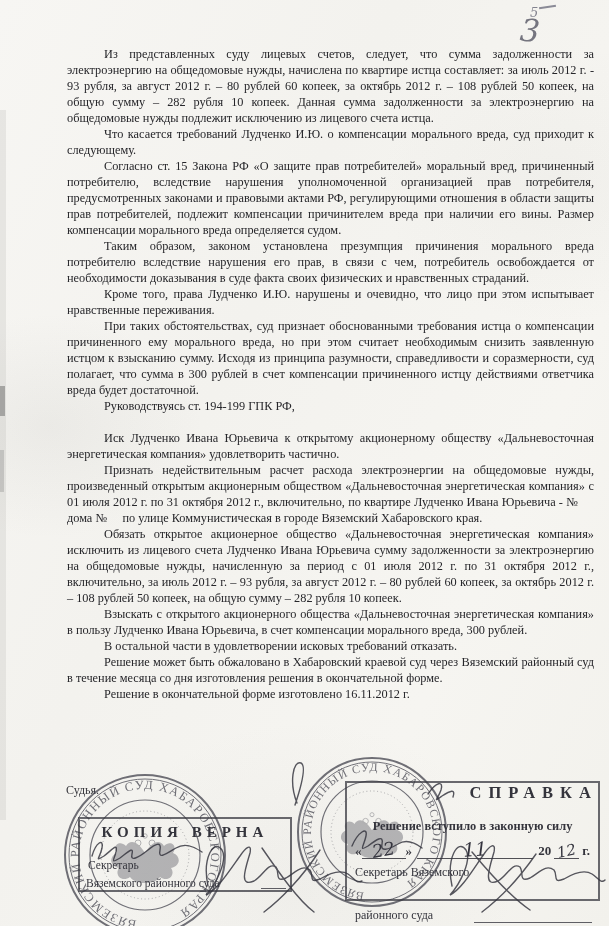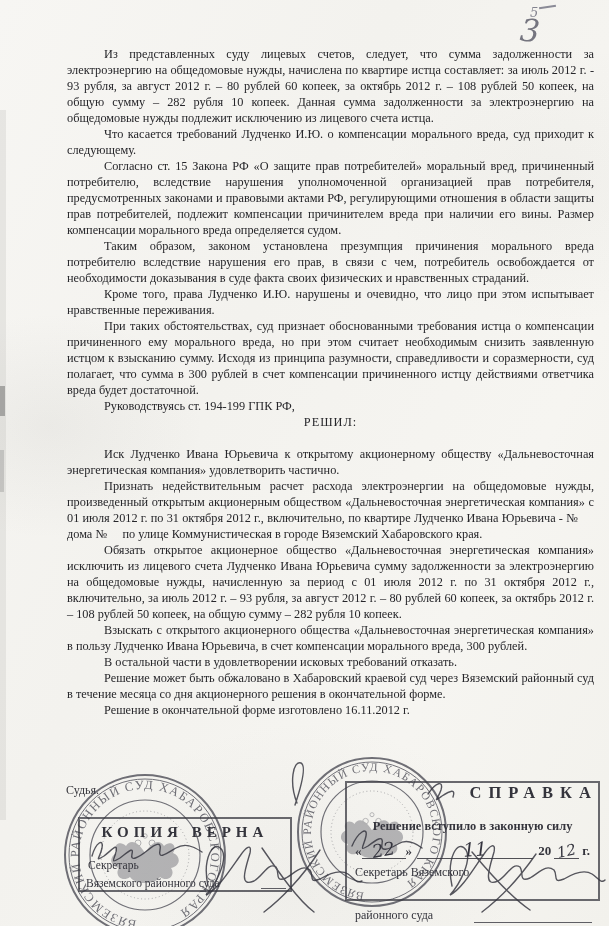--- a/index.html
+++ b/index.html
@@ -95,27 +95,26 @@
   </div>
 
   <div class="text-block">
     <p>Из представленных суду лицевых счетов, следует, что сумма задолженности за электроэнергию на общедомовые нужды, начислена по квартире истца составляет: за июль 2012 г. - 93 рубля, за август 2012 г. – 80 рублей 60 копеек, за октябрь 2012 г. – 108 рублей 50 копеек, на общую сумму – 282 рубля 10 копеек. Данная сумма задолженности за электроэнергию на общедомовые нужды подлежит исключению из лицевого счета истца.</p>
     <p>Что касается требований Лудченко И.Ю. о компенсации морального вреда, суд приходит к следующему.</p>
     <p>Согласно ст. 15 Закона РФ «О защите прав потребителей» моральный вред, причиненный потребителю, вследствие нарушения уполномоченной организацией прав потребителя, предусмотренных законами и правовыми актами РФ, регулирующими отношения в области защиты прав потребителей, подлежит компенсации причинителем вреда при наличии его вины. Размер компенсации морального вреда определяется судом.</p>
     <p>Таким образом, законом установлена презумпция причинения морального вреда потребителю вследствие нарушения его прав, в связи с чем, потребитель освобождается от необходимости доказывания в суде факта своих физических и нравственных страданий.</p>
     <p>Кроме того, права Лудченко И.Ю. нарушены и очевидно, что лицо при этом испытывает нравственные переживания.</p>
     <p>При таких обстоятельствах, суд признает обоснованными требования истца о компенсации причиненного ему морального вреда, но при этом считает необходимым снизить заявленную истцом к взысканию сумму. Исходя из принципа разумности, справедливости и соразмерности, суд полагает, что сумма в 300 рублей в счет компенсации причиненного истцу действиями ответчика вреда будет достаточной.</p>
     <p>Руководствуясь ст. 194-199 ГПК РФ,</p>
-    <p class="heading">РЕШИЛ:</p>
     <p class="after-heading">Иск Лудченко Ивана Юрьевича к открытому акционерному обществу «Дальневосточная энергетическая компания» удовлетворить частично.</p>
     <p>Признать недействительным расчет расхода электроэнергии на общедомовые нужды, произведенный открытым акционерным обществом «Дальневосточная энергетическая компания» с 01 июля 2012 г. по 31 октября 2012 г., включительно, по квартире Лудченко Ивана Юрьевича - №&nbsp;&nbsp;&nbsp;&nbsp;&nbsp; дома №&nbsp;&nbsp;&nbsp;&nbsp; по улице Коммунистическая в городе Вяземский Хабаровского края.</p>
     <p>Обязать открытое акционерное общество «Дальневосточная энергетическая компания» исключить из лицевого счета Лудченко Ивана Юрьевича сумму задолженности за электроэнергию на общедомовые нужды, начисленную за период с 01 июля 2012 г. по 31 октября 2012 г., включительно, за июль 2012 г. – 93 рубля, за август 2012 г. – 80 рублей 60 копеек, за октябрь 2012 г. – 108 рублей 50 копеек, на общую сумму – 282 рубля 10 копеек.</p>
     <p>Взыскать с открытого акционерного общества «Дальневосточная энергетическая компания» в пользу Лудченко Ивана Юрьевича, в счет компенсации морального вреда, 300 рублей.</p>
     <p>В остальной части в удовлетворении исковых требований отказать.</p>
-    <p>Решение может быть обжаловано в Хабаровский краевой суд через Вяземский районный суд в течение месяца со дня акционерного решения в окончательной форме.</p>
+    <p>Решение может быть обжаловано в Хабаровский краевой суд через Вяземский районный суд в течение месяца со дня изготовления решения в окончательной форме.</p>
     <p>Решение в окончательной форме изготовлено 16.11.2012 г.</p>
   </div>
 
   <div class="judge">Судья.</div>
 
   <svg class="seal seal-l" style="left:50px;top:760px;" width="190" height="190" viewBox="0 0 190 190">
     <defs>
       <path id="ringL" d="M95,161 A66,66 0 1,1 95,29 A66,66 0 1,1 95,161" fill="none"></path>
     </defs>
     <circle cx="95" cy="95" r="80" stroke-width="2"></circle>

